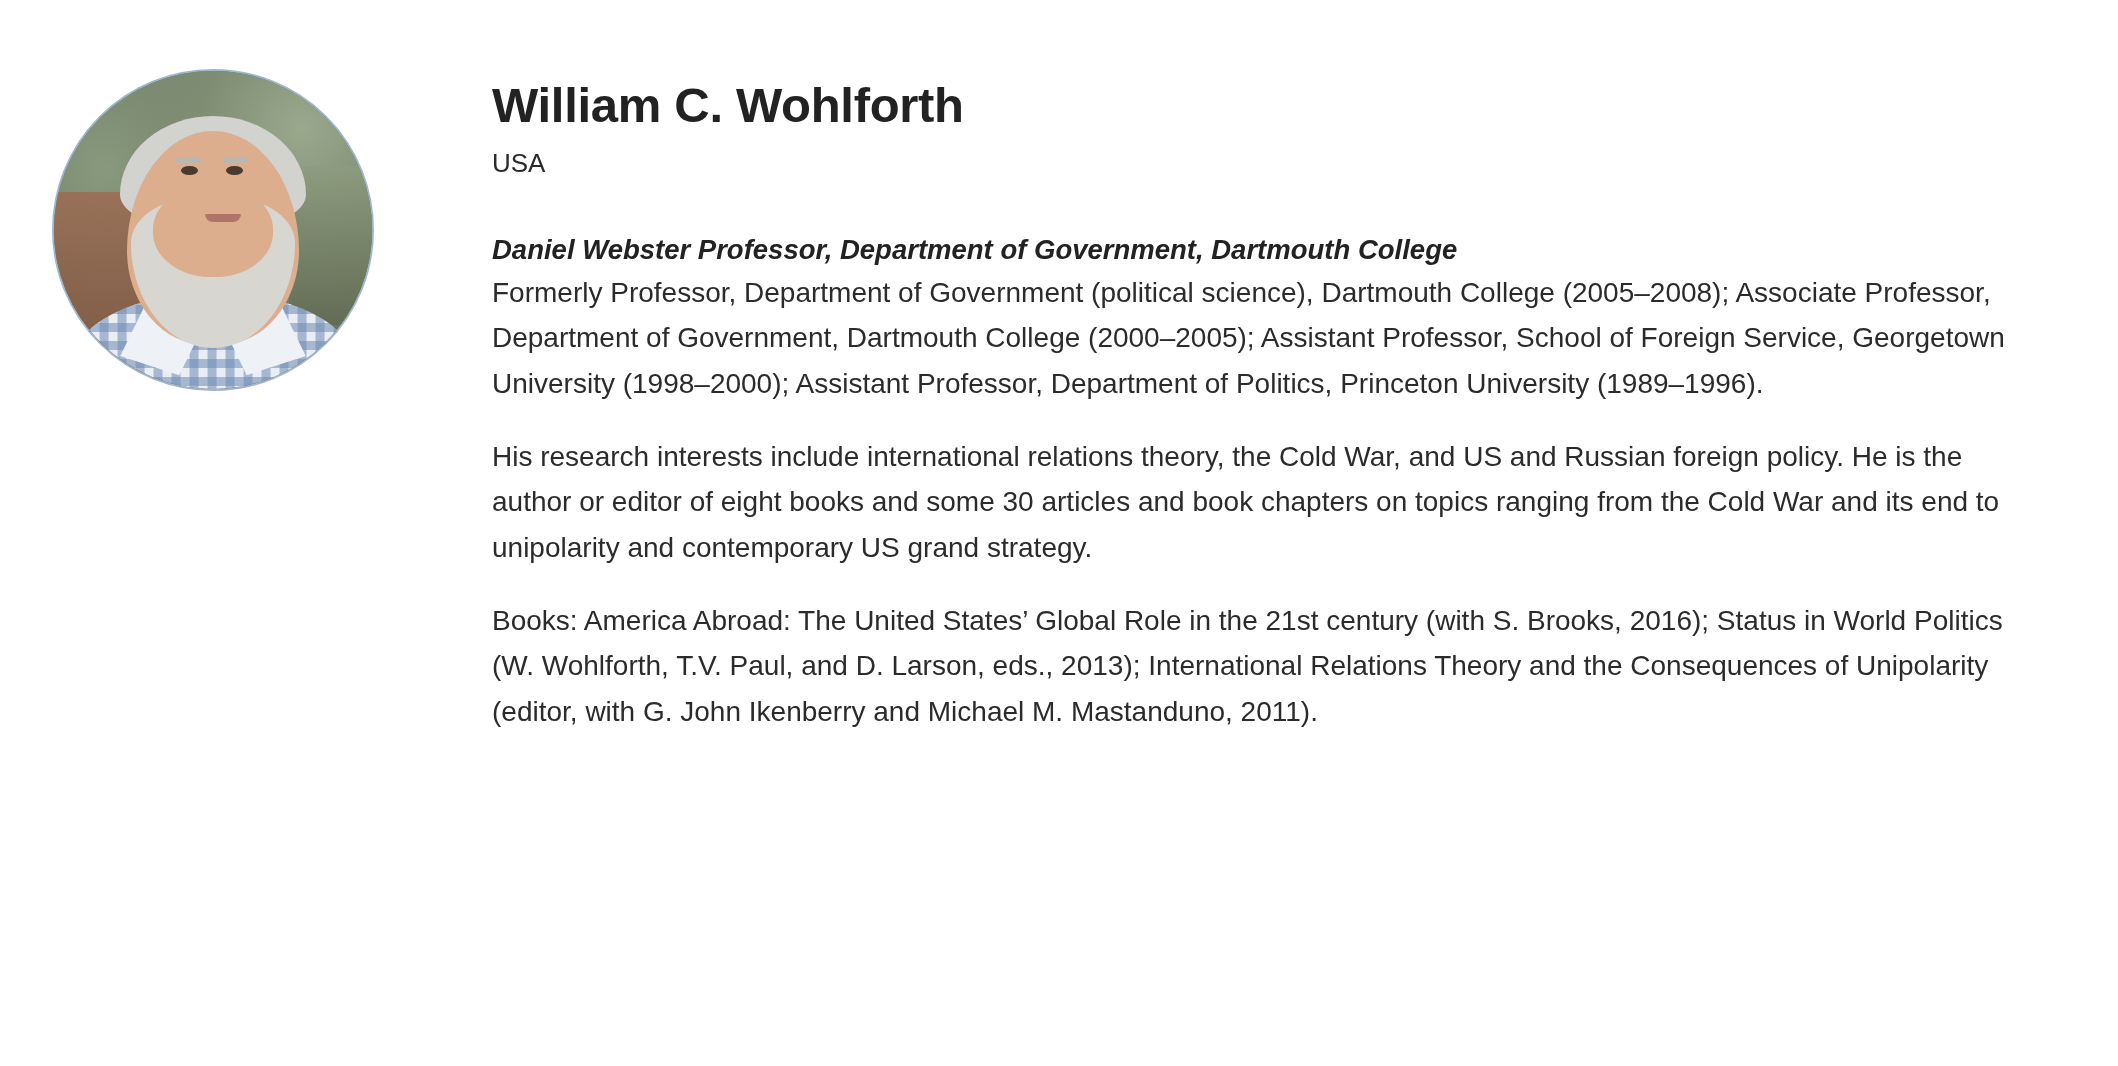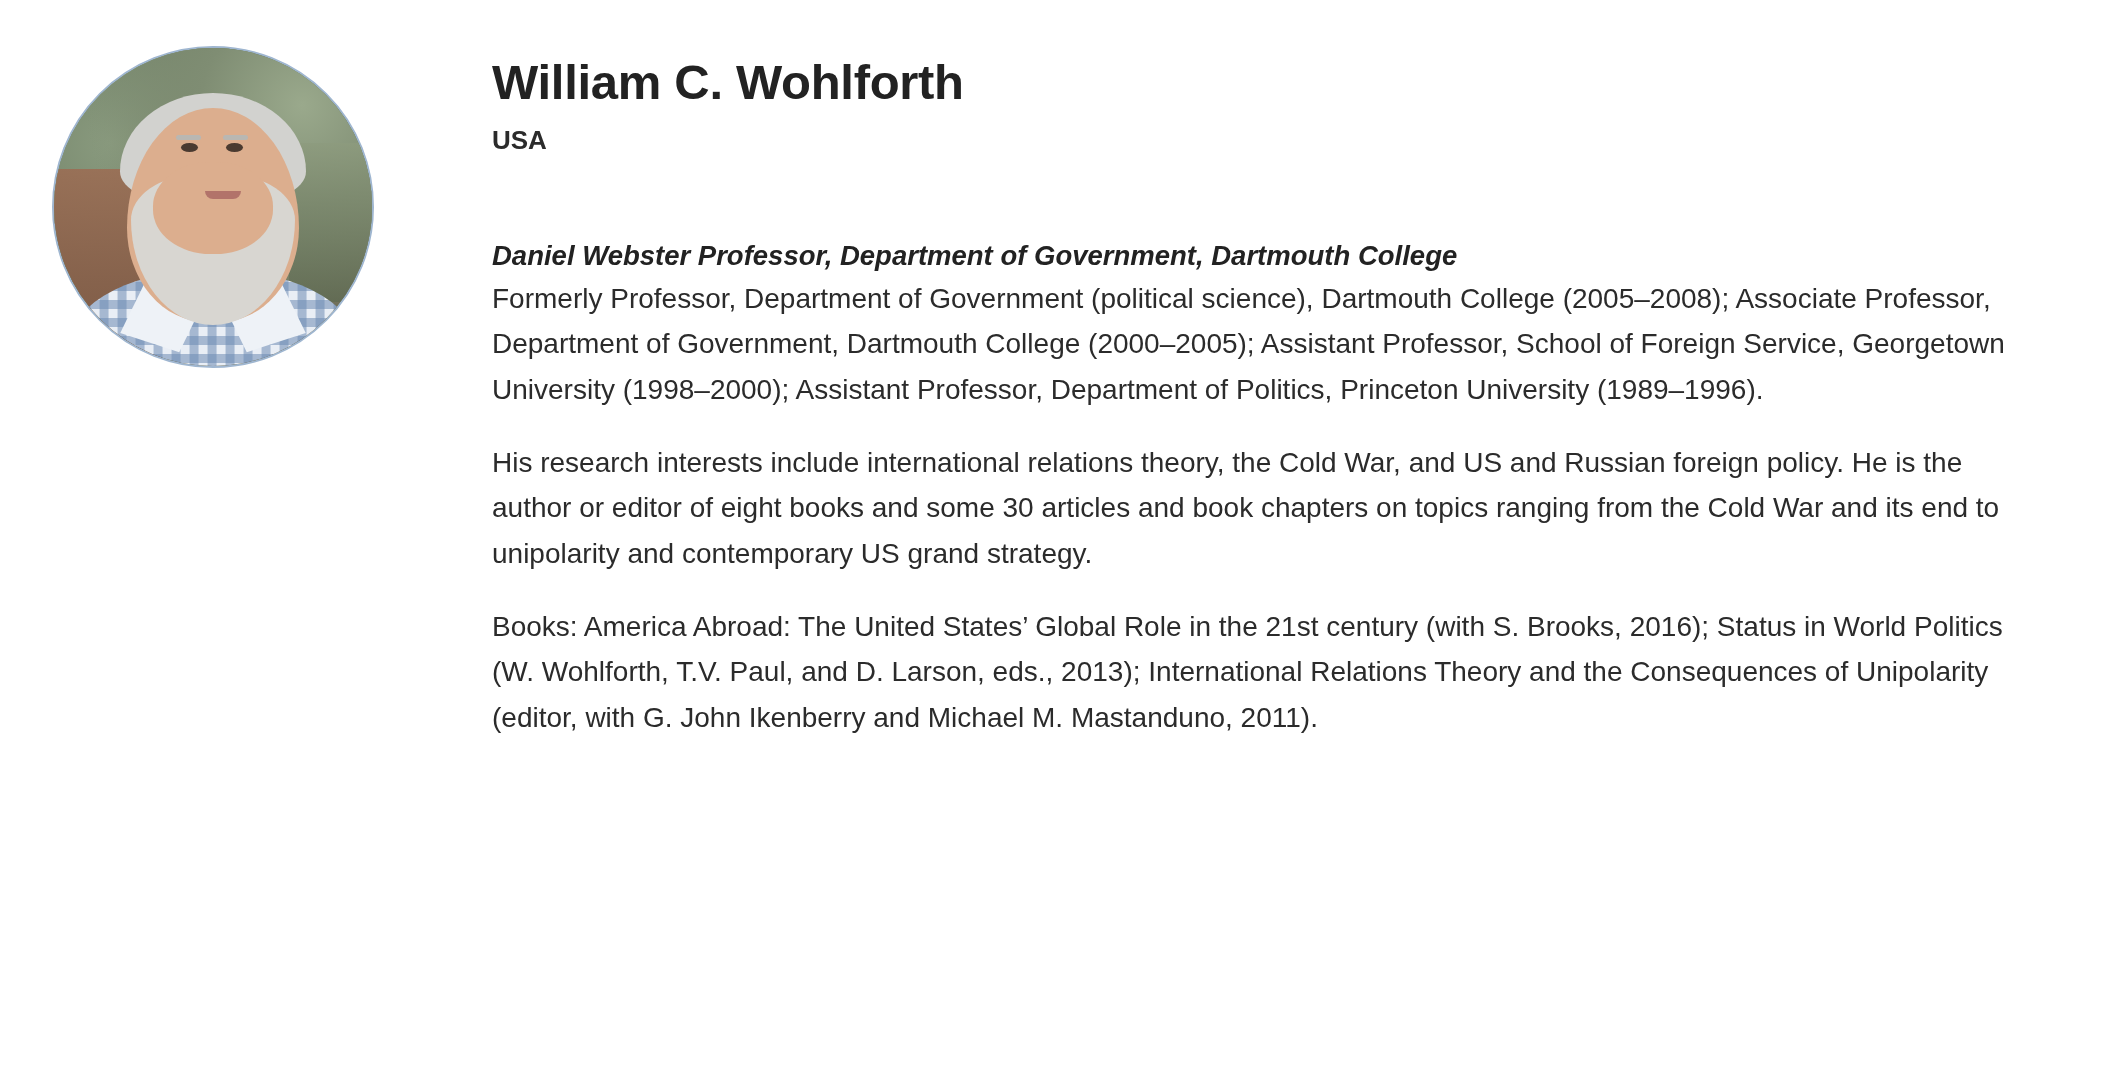--- a/index.html
+++ b/index.html
@@ -11,21 +11,21 @@
     width: 2118px;
     height: 1066px;
     font-family: "Liberation Sans", sans-serif;
     color: #2b2b2b;
     overflow: hidden;
   }
 
   .profile {
     display: flex;
     align-items: flex-start;
-    padding: 38px 60px 0 52px;
+    padding: 61px 60px 0 52px;
     box-sizing: border-box;
   }
 
   .avatar-wrap {
     flex: 0 0 auto;
     width: 322px;
     padding-top: 8px;
   }
 
   .avatar {
@@ -161,30 +161,30 @@
     font-size: 49px;
     font-weight: 700;
     letter-spacing: -0.3px;
     line-height: 1.08;
     margin: 18px 0 0 0;
     color: #222222;
   }
 
   .country {
     font-size: 26px;
-    font-weight: 700;
+    font-weight: 400;
     margin-top: 16px;
     color: #2b2b2b;
   }
 
   .position {
     font-size: 27.5px;
     font-weight: 700;
     font-style: italic;
-    margin-top: 84px;
+    margin-top: 55px;
     color: #222222;
   }
 
   .para {
     font-size: 28px;
     line-height: 1.62;
     margin-top: 4px;
     color: #2b2b2b;
     max-width: 1680px;
   }

